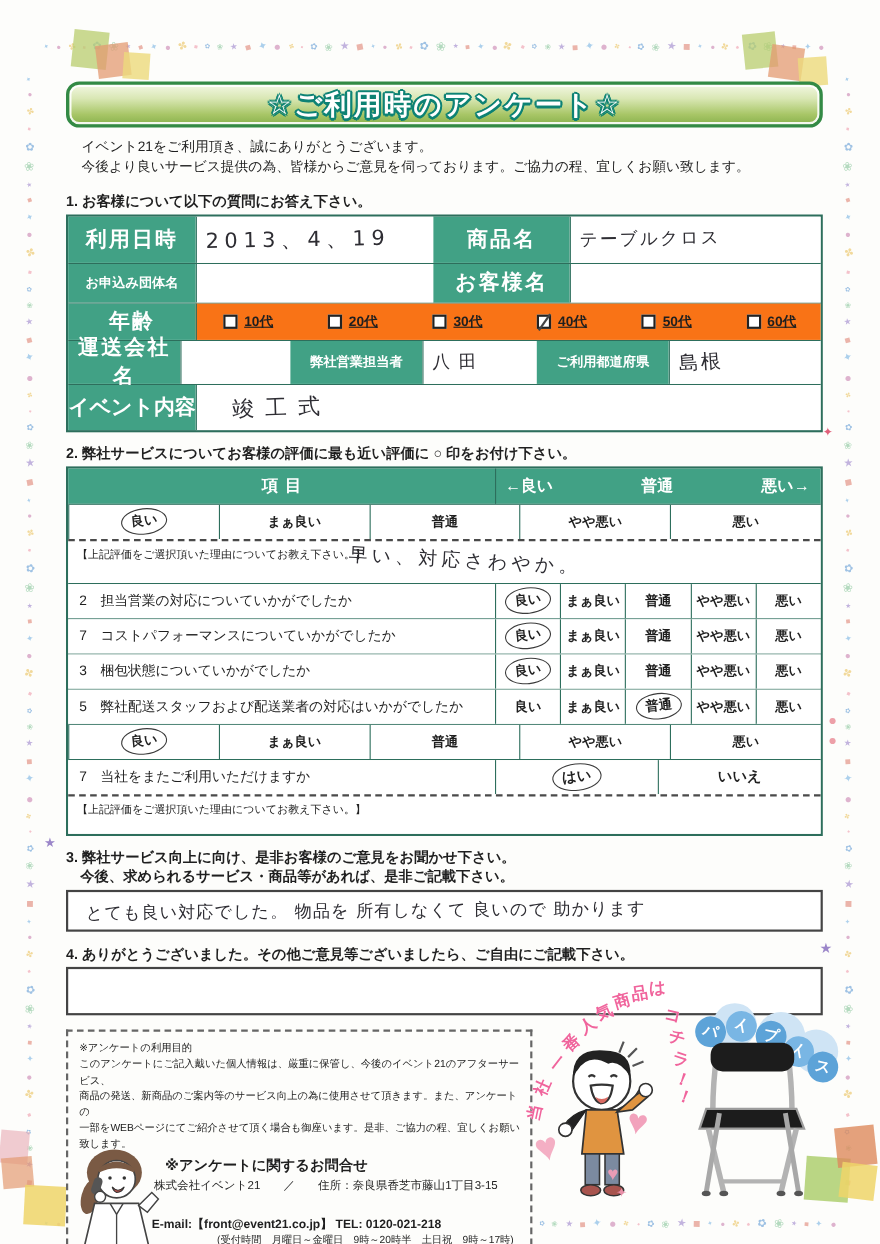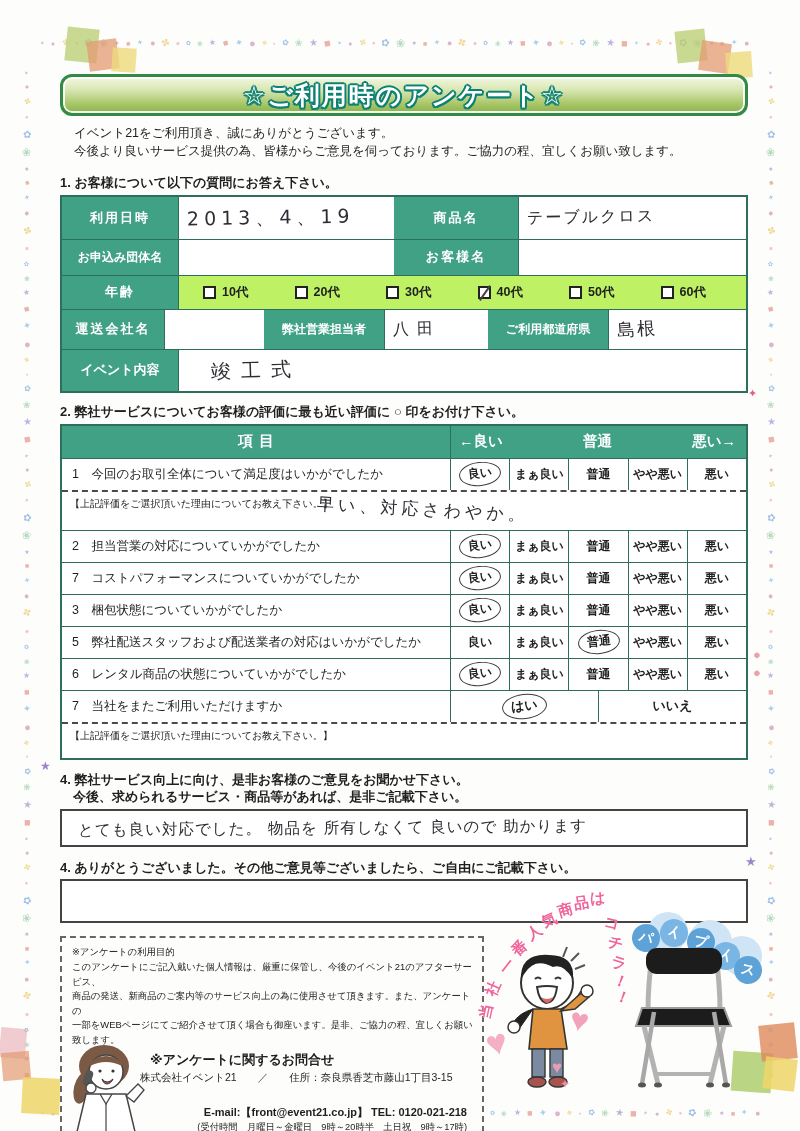--- a/index.html
+++ b/index.html
@@ -31,29 +31,29 @@
       -1.5px -1.5px #0d8274,1.5px -1.5px #0d8274,-1.5px 1.5px #0d8274,1.5px 1.5px #0d8274;}
 
   .intro{margin:9px 0 0 14px; font-size:12.5px; line-height:1.4; white-space:pre-line;}
 
   .sec-heading{margin:15px 0 3px 0; font-size:13px; font-weight:bold; white-space:pre-line; line-height:1.3;}
 
   
   .t1{border:2.5px solid var(--bd);}
   .t1row{display:flex;}
   .t1row + .t1row{border-top:1.8px solid var(--bd);}
-  .lbl{background:var(--green); color:#fff; font-weight:bold; font-size:13px;
+  .lbl{background:var(--green); color:#fff; font-weight:bold; font-size:19px;
     display:flex; align-items:center; justify-content:center; letter-spacing:2px; flex:0 0 auto; text-align:center;}
   .lbl.small{font-size:12px; letter-spacing:0;}
   .val{background:#fff; display:flex; align-items:center; padding:0 8px; flex:0 0 auto; border-left:1.8px solid var(--bd);}
   .val.grow{flex:1 1 auto;}
   .hw{font-family:"DejaVu Sans",sans-serif; color:#2e2d33;}
   .hw-date{font-size:19px; letter-spacing:5px; transform:rotate(-1deg);}
   .hw-mid{font-size:16px; letter-spacing:2px; transform:rotate(-1deg);}
-  .age-wrap{flex:1; display:flex; align-items:center; justify-content:space-between; padding:0 40px 0 24px; background:#bef264; border-left:1.8px solid var(--bd);}
+  .age-wrap{flex:1; display:flex; align-items:center; justify-content:space-between; padding:0 22px 0 24px; background:#f97316; border-left:1.8px solid var(--bd);text-decoration:underline;}
   .age-item{display:flex; align-items:center; gap:6px;}
   .chk{position:relative; width:13px; height:13px; border:2px solid #222; background:#fff; flex:0 0 auto;}
   .chk .tick{position:absolute; left:4px; top:-4px; width:2px; height:18px; background:#444; transform:rotate(35deg);}
   .age-label{font-size:12.5px; font-weight:bold;}
 
   
   .eval{border:2.5px solid var(--bd); margin-top:2px;}
   .erow,.ehead{display:flex;}
   .erow{border-top:1.7px solid var(--bd);}
   .ehead{background:var(--green); color:#fff; height:32px;}
@@ -71,21 +71,21 @@
   .freebox{border:2px solid #444; background:#fff; margin-top:2px; position:relative;}
   .s3box{height:38px;}
   .s4box{height:44px;}
   .s3hw{position:absolute; left:16px; top:7px; font-size:15.5px; letter-spacing:1px; transform:rotate(-.5deg); white-space:nowrap;}
 
   
   .fbox{position:relative; margin-top:13px; width:424px; min-height:170px; border:2.5px dashed #666; padding:7px 9px 6px 10px; background:#fdfdfb;}
   .purpose{font-size:9.4px; line-height:1.55; white-space:pre-line; color:#1a1a1a;}
   .contact-heading{margin:3px 0 0 78px; font-size:13px; font-weight:bold;}
   .contact-company{margin:2px 0 0 68px; font-size:10.5px;}
-  .email-line{margin:20px 6px 0 0; text-align:right; font-size:11px; font-weight:bold;}
+  .email-line{margin:20px 6px 0 0; text-align:center; font-size:11px; font-weight:bold;}
   .reception-line{margin:1px 6px 0 0; text-align:right; font-size:9.3px;}
   .operator{position:absolute; left:2px; bottom:0;}
 
   
   .promo-char{position:absolute; font-size:15px; font-weight:bold; color:#f0649c; text-shadow:0 0 1px #fff;}
   .pcircle{position:absolute; border-radius:50%; display:flex; align-items:center; justify-content:center; color:#fff; font-weight:bold; font-size:14px;}
   .pcloud{position:absolute; border-radius:50%; background:#cfe4f5;}
   .heart{position:absolute; color:#f4afc4;}
 </style>
 </head>
@@ -450,21 +450,20 @@
       <div class="ehead">
         <div class="qcell" style="background:transparent">項目</div>
         <div class="rate-head">
           <span>←良い</span>
           <span>普通</span>
           <span>悪い→</span>
         </div>
       </div>
       <div>
           <div class="erow">
-            <div class="qcell">1　今回のお取引全体について満足度はいかがでしたか</div>
             <div class="rcell">
               <div class="rlabel circled">良い</div>
             </div>
             <div class="rcell">
               <div class="rlabel">まぁ良い</div>
             </div>
             <div class="rcell">
               <div class="rlabel">普通</div>
             </div>
             <div class="rcell">
@@ -544,21 +543,20 @@
               <div class="rlabel circled">普通</div>
             </div>
             <div class="rcell">
               <div class="rlabel">やや悪い</div>
             </div>
             <div class="rcell">
               <div class="rlabel">悪い</div>
             </div>
           </div>
           <div class="erow">
-            <div class="qcell">6　レンタル商品の状態についていかがでしたか</div>
             <div class="rcell">
               <div class="rlabel circled">良い</div>
             </div>
             <div class="rcell">
               <div class="rlabel">まぁ良い</div>
             </div>
             <div class="rcell">
               <div class="rlabel">普通</div>
             </div>
             <div class="rcell">
@@ -576,21 +574,21 @@
             <div class="rcell" style="flex: 2.5 1 0%;">
               <div class="rlabel" style="font-size: 13px;">いいえ</div>
             </div>
           </div>
           <div class="crow" style="min-height: 36px;">
             <div class="clabel">【上記評価をご選択頂いた理由についてお教え下さい。】</div>
           </div>
         </div>
     </div>
 
-    <div class="sec-heading" style="margin-top:12px">4. 弊社サービス向上に向け、是非お客様のご意見をお聞かせ下さい。
+    <div class="sec-heading" style="margin-top:12px">3. 弊社サービス向上に向け、是非お客様のご意見をお聞かせ下さい。
 　今後、求められるサービス・商品等があれば、是非ご記載下さい。</div>
     <div class="freebox s3box">
       <span class="hw s3hw">とても良い対応でした。 物品を 所有しなくて 良いので 助かります</span>
     </div>
 
     <div class="sec-heading" style="margin-top:13px">4. ありがとうございました。その他ご意見等ございましたら、ご自由にご記載下さい。</div>
     <div class="freebox s4box"></div>
 
     <div class="fbox">
       <div class="purpose">※アンケートの利用目的

